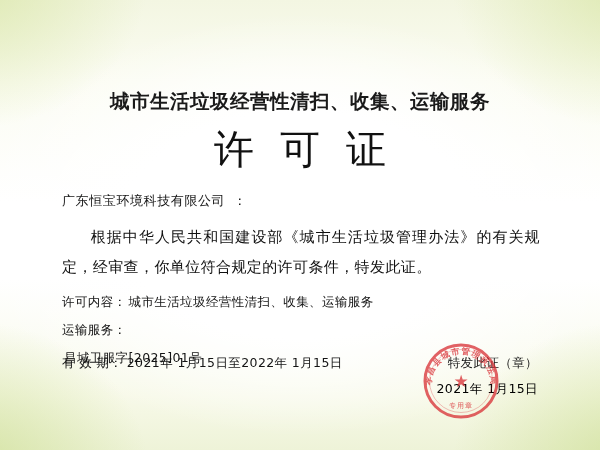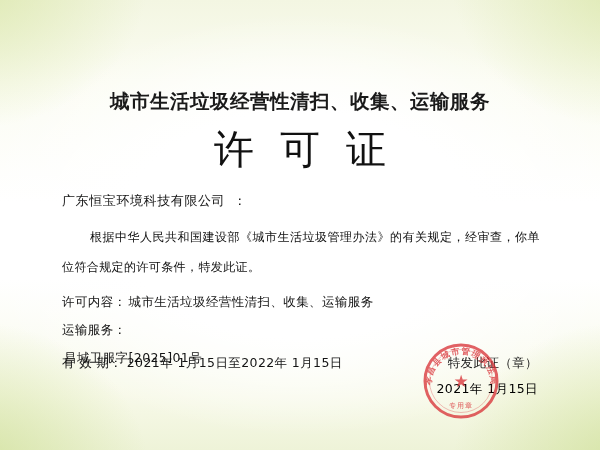--- a/index.html
+++ b/index.html
@@ -94,21 +94,21 @@
     display: inline-block;
     margin-left: 8px;
   }
 
   
   .body-para {
     position: absolute;
     top: 222px;
     left: 62px;
     width: 478px;
-    font-size: 12px;
+    font-size: 15px;
     line-height: 30px;
     color: #111111;
     text-align: justify;
     letter-spacing: 0.4px;
   }
   .body-para .indent { display: inline-block; width: 28px; }
 
   
   .fields {
     position: absolute;

